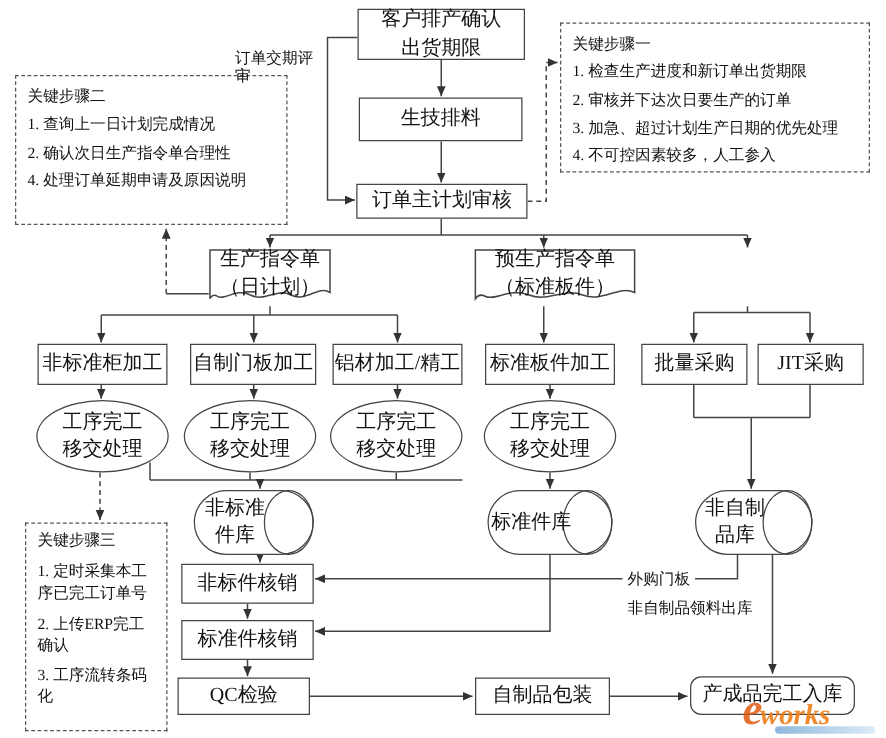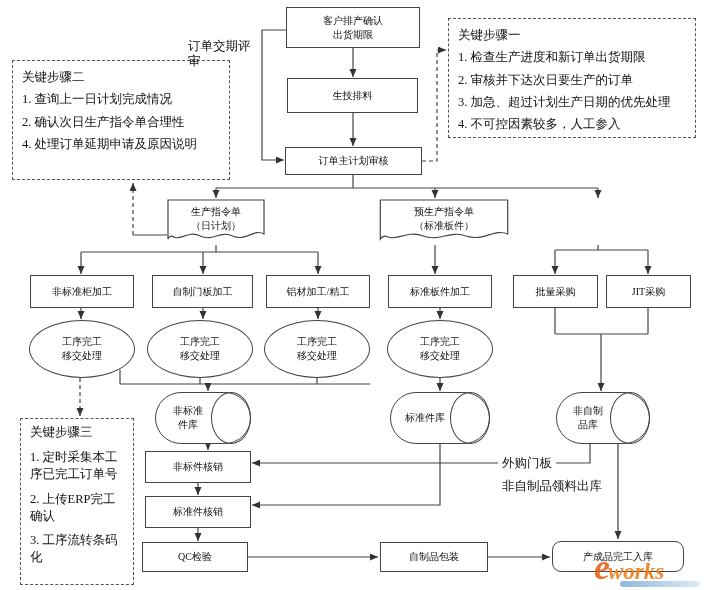--- a/index.html
+++ b/index.html
@@ -16,21 +16,21 @@
   .rbox{border:1.2px solid #444;border-radius:9px;}
   .ell{border:1.2px solid #444;border-radius:50%;}
   .doc{background:transparent;border:none;}
   .doc svg{position:absolute;left:0;top:0;width:100%;height:100%;}
   .doc .node-label{position:relative;z-index:1;margin-bottom:6px;}
   .cyl{border:1.2px solid #444;border-radius:26px;}
   .cyl .cap{position:absolute;top:-1.2px;right:-1.2px;width:40px;height:calc(100% + 2.4px);
     border:1.2px solid #444;border-radius:50%;box-sizing:border-box;background:transparent;}
   .cyl .node-label{position:absolute;left:2px;top:0;width:calc(100% - 34px);height:100%;
     display:flex;align-items:center;justify-content:center;}
-  .node-label{white-space:pre-line;text-align:center;font-size:10px;line-height:1.4;}
+  .node-label{white-space:pre-line;text-align:center;font-size:16px;line-height:1.4;}
   .keybox{
     position:absolute;z-index:2;box-sizing:border-box;background:#fff;
     border:1.5px dashed #555;padding:5px 9px;font-size:12.5px;line-height:1.78;text-align:left;
   }
   .keybox .ks-title{font-weight:normal;}
   .keybox.tall{line-height:1.35;}
   .keybox.tall .ks-item{margin-top:8px;}
   .linelabel{position:absolute;z-index:3;font-size:12.5px;line-height:1.2;}
   .wbg{background:#fff;padding:0 4px;}
   .watermark{position:absolute;left:594px;top:546px;z-index:4;white-space:nowrap;

